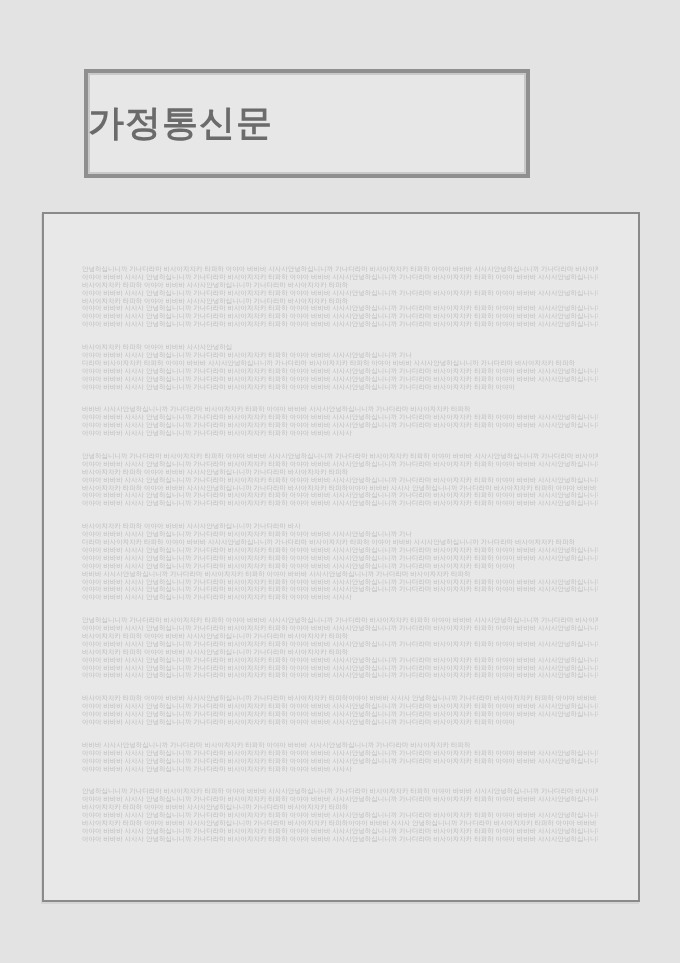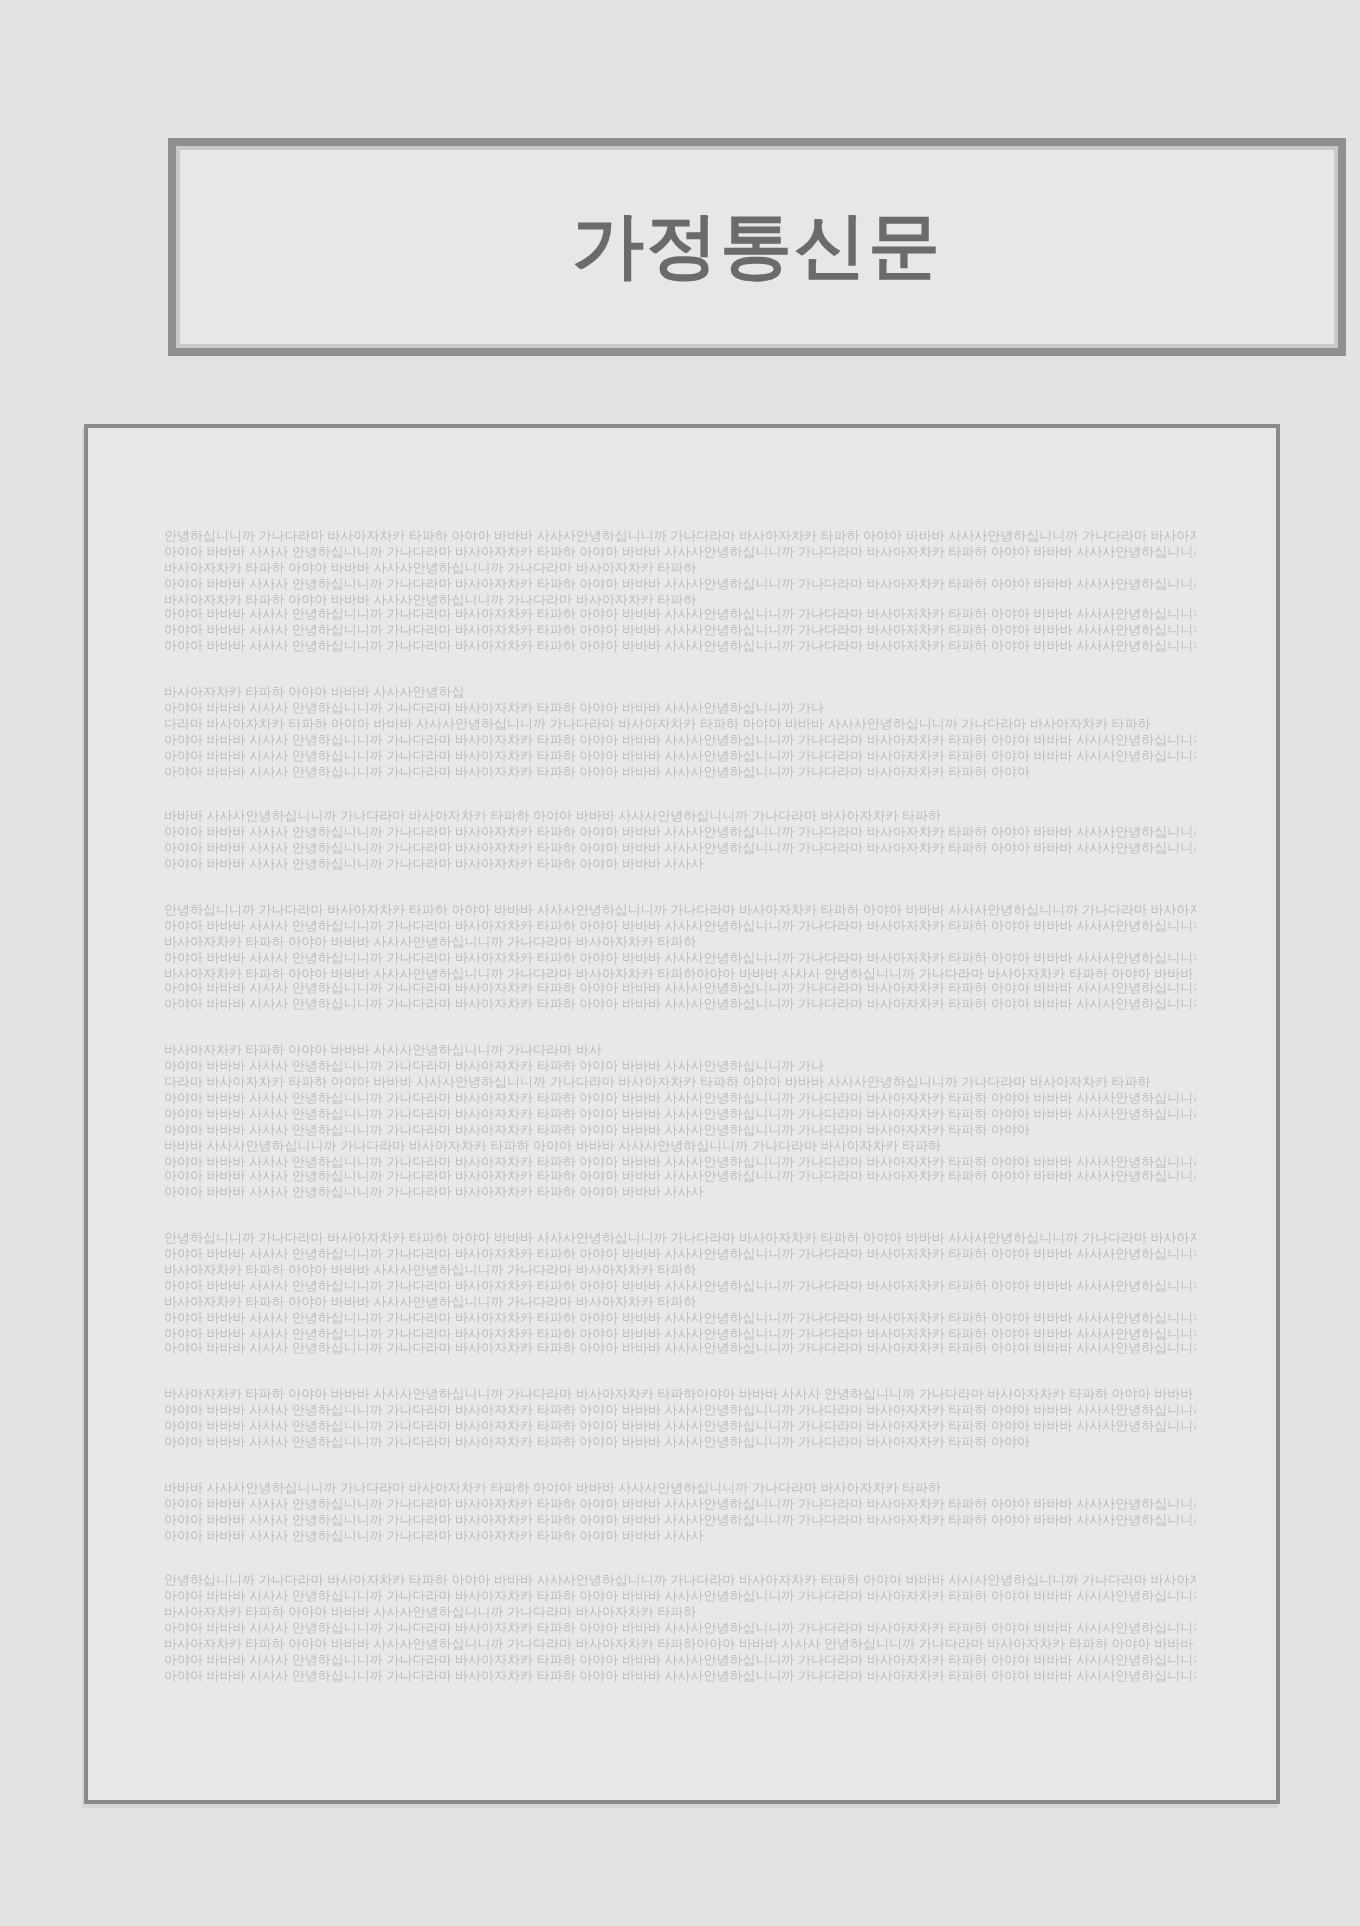--- a/index.html
+++ b/index.html
@@ -16,25 +16,25 @@
   html,body{width:680px;height:963px;}
   body{
     position:relative;
     background:var(--page-bg);
     font-family:"Liberation Sans", sans-serif;
     overflow:hidden;
   }
   .title-box{
     position:absolute;
     left:84px; top:69px;
-    width:589px; height:109px;
+    width:446px; height:109px;
     background:var(--box-bg);
     border:4px solid var(--title-border);
     box-shadow: inset 0 0 0 2px var(--title-inner);
-    display:flex; align-items:center; justify-content:center;
+    display:flex; align-items:center; 
   }
   .title-text{
     font-size:36px;
     font-weight:700;
     color:var(--title-color);
     letter-spacing:1px;
   }
   .doc{
     position:absolute;
     left:42px; top:212px;

